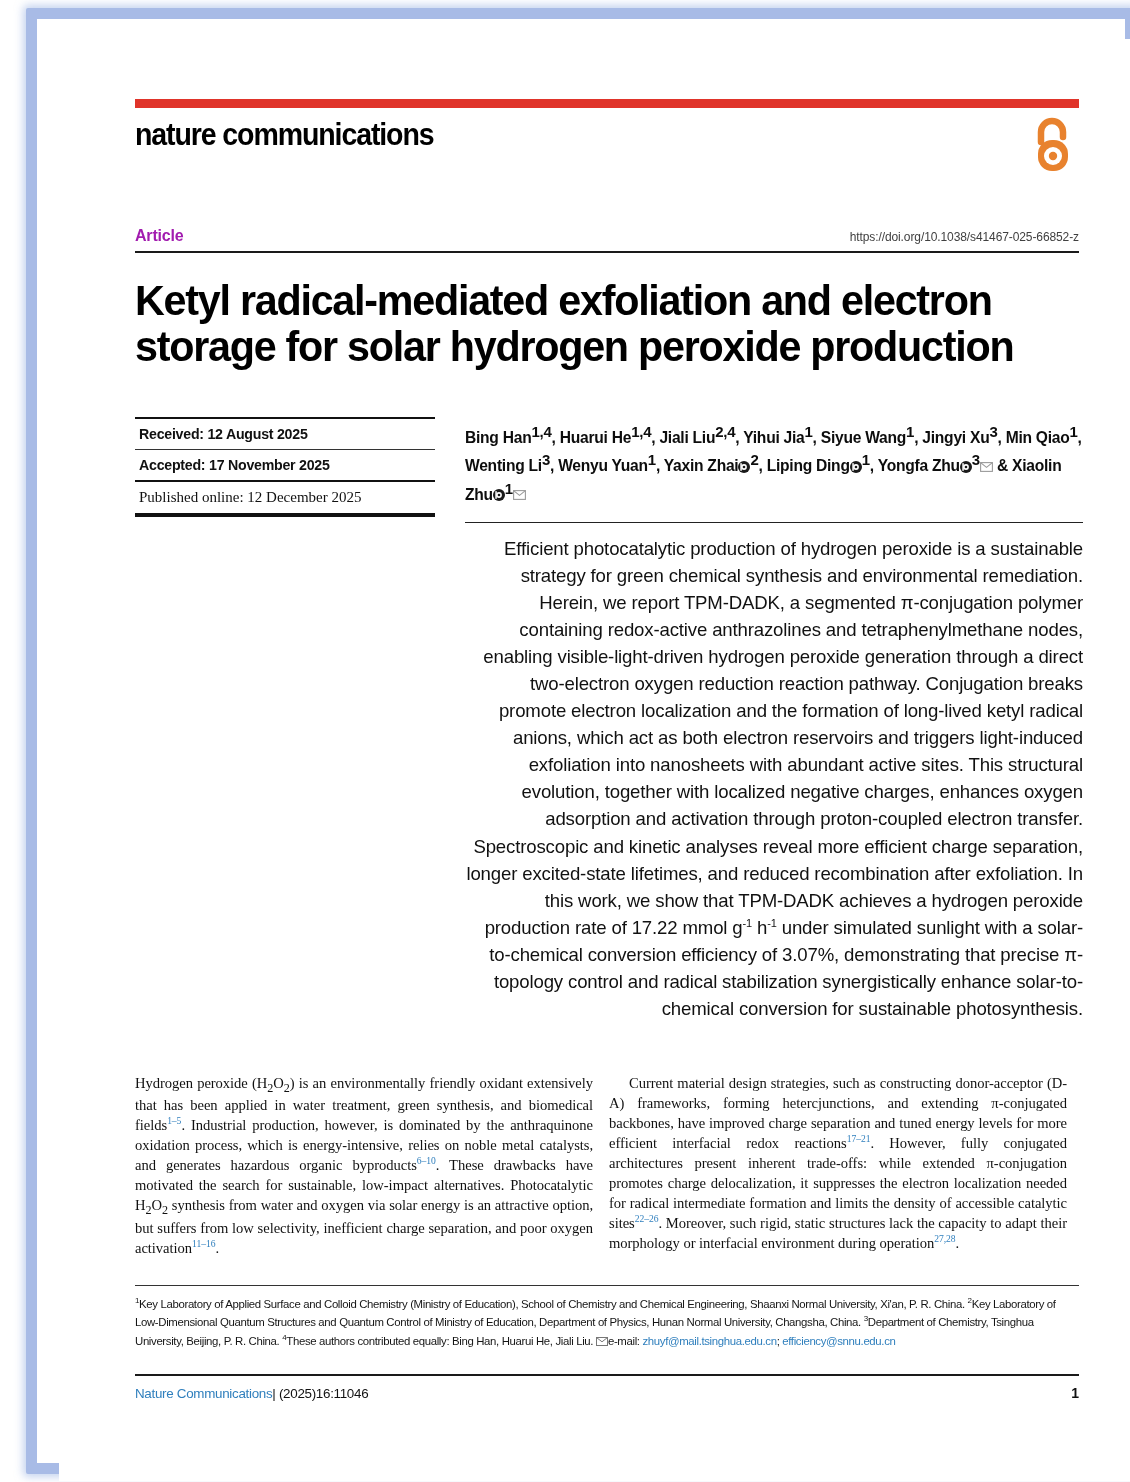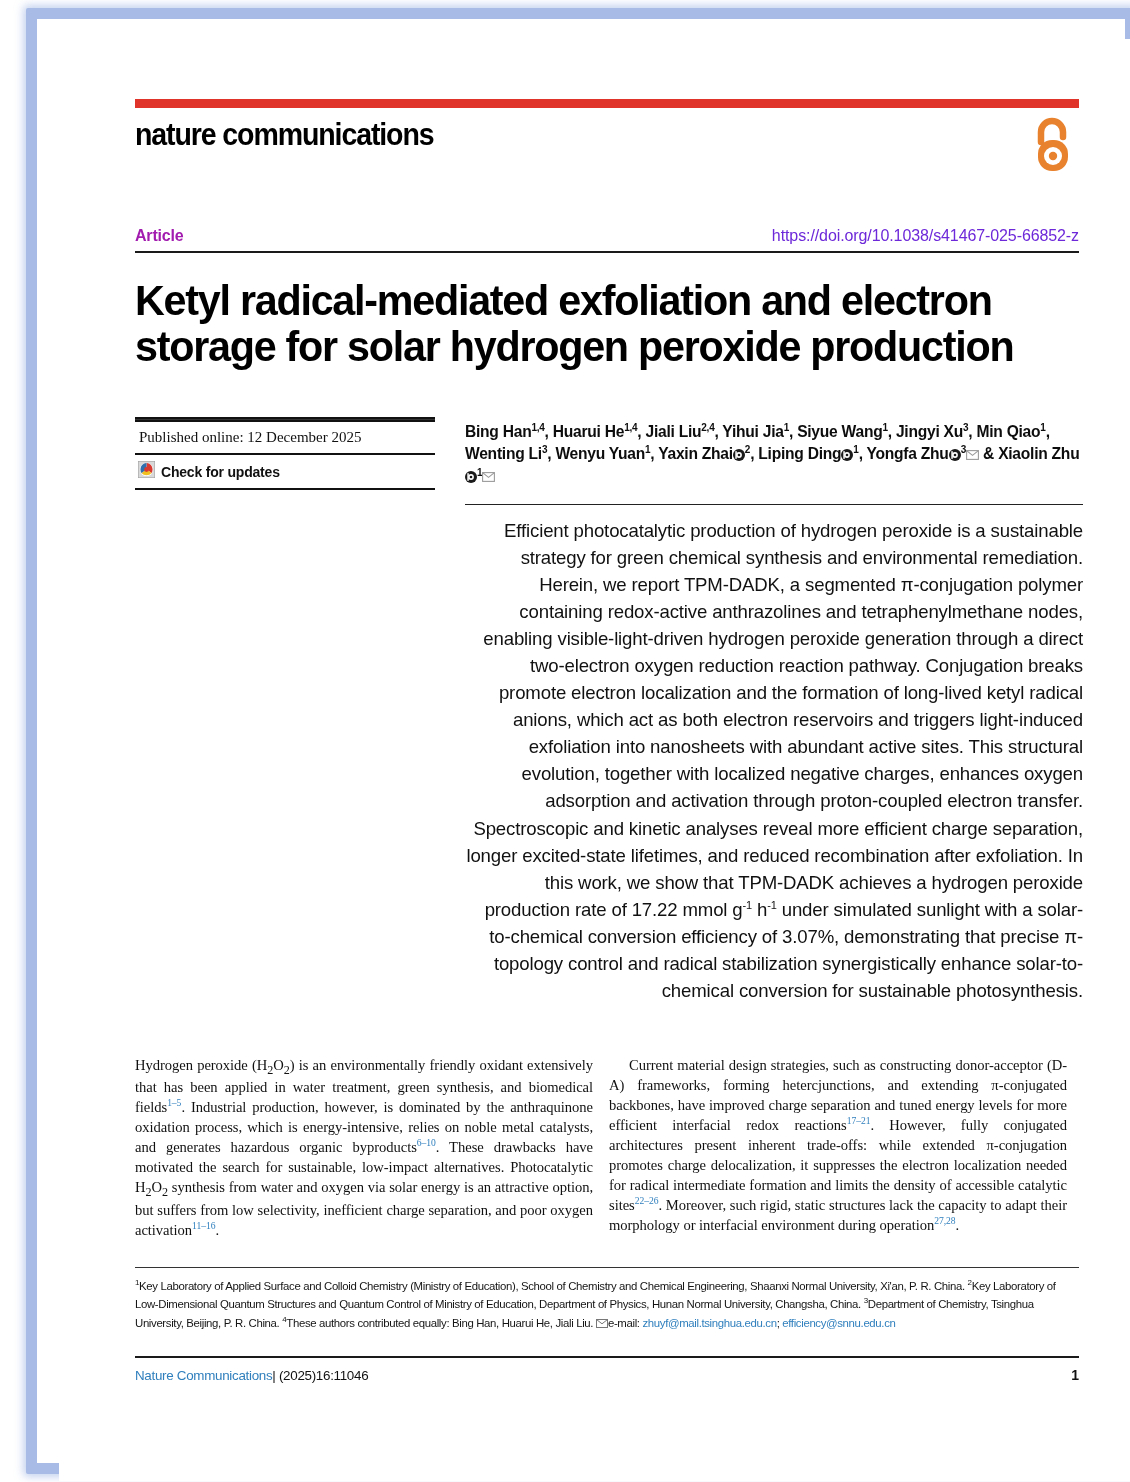--- a/index.html
+++ b/index.html
@@ -82,22 +82,22 @@
     justify-content: space-between;
     padding-bottom: 6px;
   }
   .article-kind {
     font-size: 16px;
     font-weight: 700;
     color: #a21caf;
     letter-spacing: -.2px;
   }
   .doi-link {
-    font-size: 16px;
-    color: #6d28d9;
+    font-size: 12px;
+    color: #404040;
     text-decoration: none;
     letter-spacing: -.1px;
   }
   .rule-dark { border-top: 2.2px solid #1a1a1a; }
 
   
   h1.paper-title {
     margin: 24px 0 0 0;
     font-size: 43px;
     line-height: 1.07;
@@ -154,21 +154,21 @@
     padding-left: 12px;
   }
   .authors {
     font-size: 15.6px;
     font-weight: 700;
     line-height: 1.42;
     color: #0d0d0d;
     letter-spacing: -.25px;
     padding-top: 4px;
   }
-  .authors sup { font-size: 10px; font-weight:700; }
+  .authors sup { font-size: 15px; font-weight:700; }
   .abstract-rule {
     border-top: 1.5px solid #222;
     margin-top: 16px;
   }
   .abstract {
     font-family: Liberation Sans, sans-serif;
     font-size: 18.6px;
     line-height: 1.455;
     color: #111;
     margin-top: 12px;
@@ -262,37 +262,26 @@
           <a class="doi-link" href="#">https://doi.org/10.1038/s41467-025-66852-z</a>
         </div>
         <div class="rule-dark"></div>
 
         <h1 class="paper-title">Ketyl radical-mediated exfoliation and electron storage for solar hydrogen peroxide production</h1>
 
         <div class="mid">
 
           <div class="meta-col">
             <div class="meta-line"></div>
+            <div class="meta-item">Received: 12 August 2025</div>
             <div class="meta-line thin"></div>
+            <div class="meta-item">Accepted: 17 November 2025</div>
             <div class="meta-line"></div>
             <div class="meta-item serif">Published online: 12 December 2025</div>
             <div class="meta-line"></div>
-            <div class="cfu">
-              <span>
-                <svg width="17" height="17" viewBox="0 0 17 17">
-                  <rect x="0" y="0" width="17" height="17" fill="#d9d9d9" stroke="#9a9a9a" stroke-width="1"></rect>
-                  <circle cx="8.5" cy="8.5" r="6.6" fill="#ffffff"></circle>
-                  <path d="M8.5 8.5 L8.5 1.9 A6.6 6.6 0 0 1 13.6 11.9 Z" fill="#d83a32"></path>
-                  <path d="M8.5 8.5 L13.6 11.9 A6.6 6.6 0 0 1 3.4 11.9 Z" fill="#f0c01f"></path>
-                  <path d="M8.5 8.5 L3.4 11.9 A6.6 6.6 0 0 1 8.5 1.9 Z" fill="#2f6fad"></path>
-                  <circle cx="8.5" cy="8.5" r="2.4" fill="#d83a32"></circle>
-                </svg>
-              </span>
-              <span class="cfu-label">Check for updates</span>
-            </div>
             <div class="meta-line"></div>
           </div>
 
           <div class="right-col">
             <div class="authors">Bing Han<sup>1,4</sup>, Huarui He<sup>1,4</sup>, Jiali Liu<sup>2,4</sup>, Yihui Jia<sup>1</sup>, Siyue Wang<sup>1</sup>, Jingyi Xu<sup>3</sup>, Min Qiao<sup>1</sup>, Wenting Li<sup>3</sup>, Wenyu Yuan<sup>1</sup>, Yaxin Zhai<span><svg width="12" height="12" viewBox="0 0 12 12" style="vertical-align:-1px">
                     <circle cx="6" cy="6" r="6" fill="#1a1a1a"></circle>
                     <circle cx="6" cy="6" r="2.9" fill="#ffffff"></circle>
                     <circle cx="6" cy="6" r="1.3" fill="#1a1a1a"></circle>
                     <rect x="2.3" y="2.2" width="1.5" height="7.6" fill="#ffffff"></rect>
                   </svg></span><sup>2</sup>, Liping Ding<span><svg width="12" height="12" viewBox="0 0 12 12" style="vertical-align:-1px">

